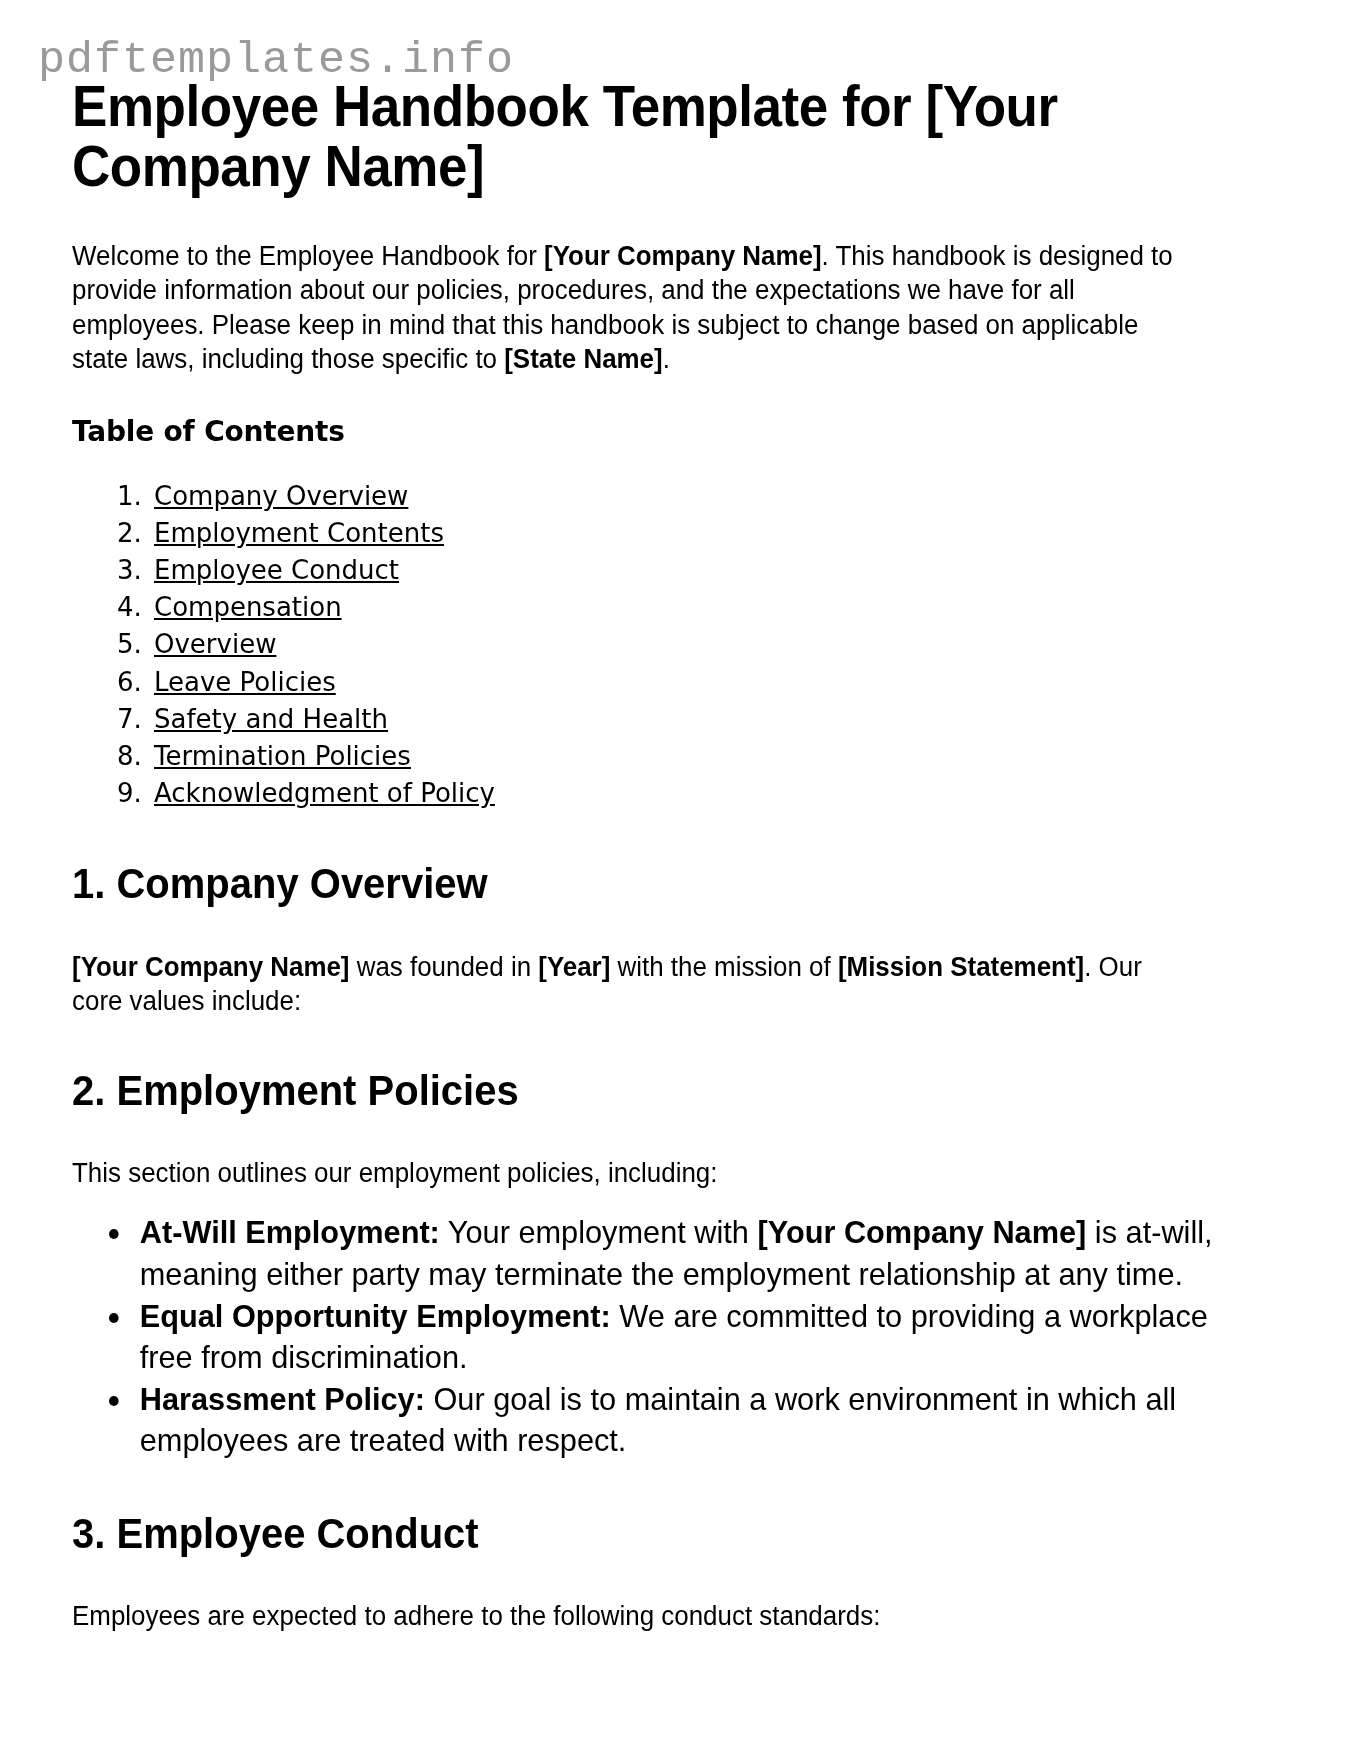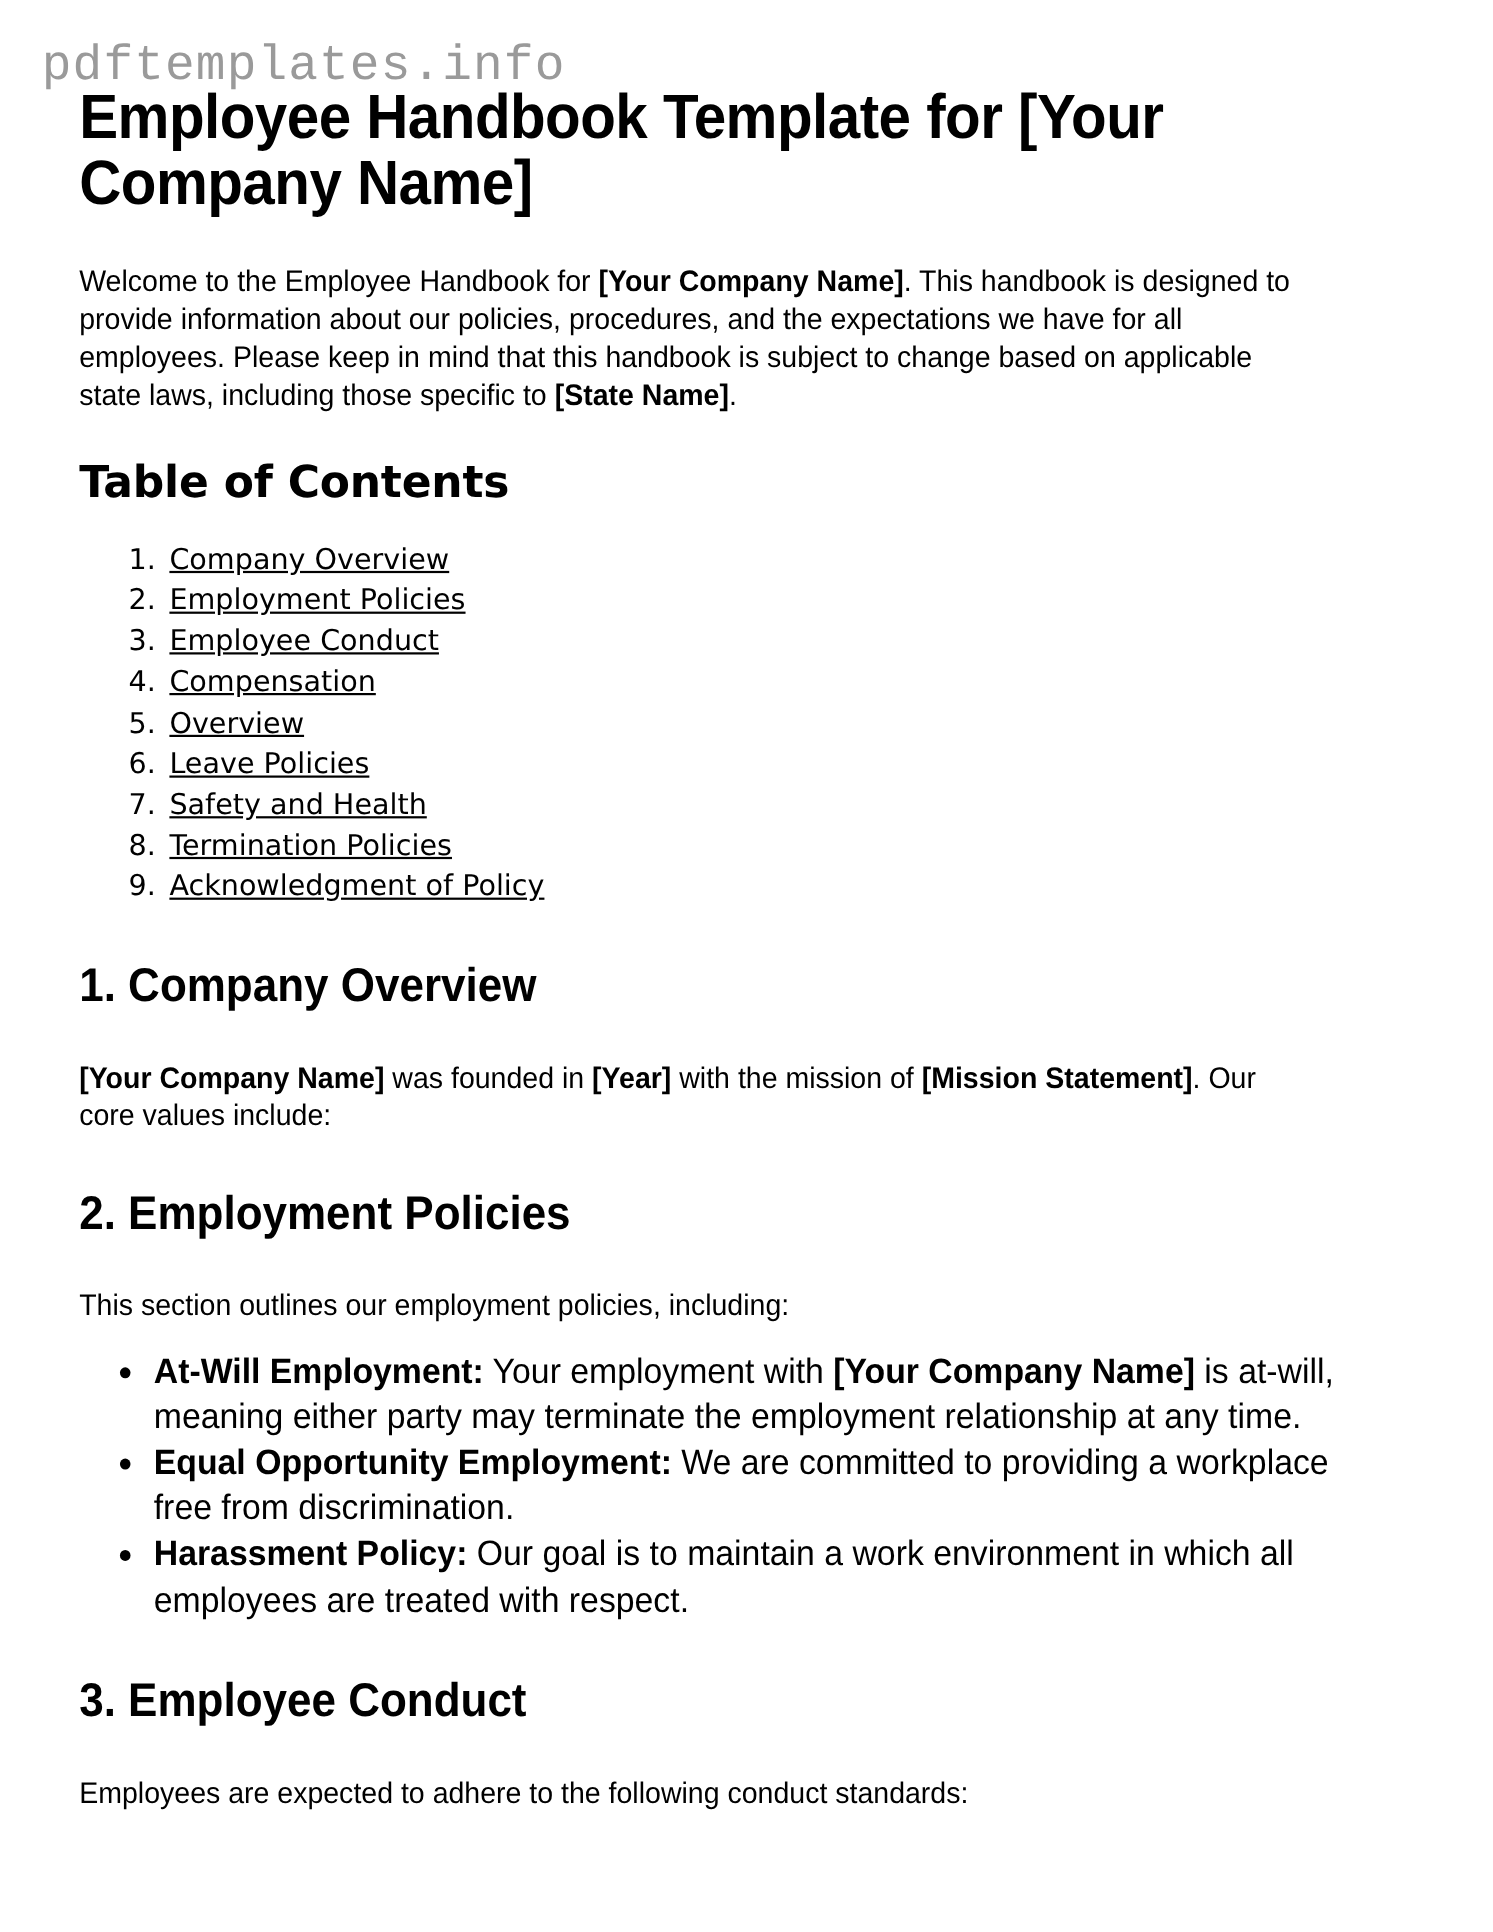--- a/index.html
+++ b/index.html
@@ -59,21 +59,21 @@
     transform: scaleX(0.96);
     transform-origin: left top;
   }
 
   p.body-text b, li b { font-weight: bold; }
 
   
   h2.toc-heading {
     font-family: "DejaVu Sans", "Liberation Sans", sans-serif;
     font-weight: bold;
-    font-size: 40px;
+    font-size: 28px;
     line-height: 1.1;
     margin: 40px 0 0 0;
     letter-spacing: -0.2px;
   }
 
   ol.toc {
     margin: 30px 0 0 0;
     padding-left: 78px;
     list-style-type: decimal;
     font-family: "DejaVu Sans", "Liberation Sans", sans-serif;
@@ -134,21 +134,21 @@
   <div class="watermark">pdftemplates.info</div>
 
   <h1 class="doc-title">Employee Handbook Template for [Your Company Name]</h1>
 
   <p class="body-text"><span>Welcome to the Employee Handbook for </span><b>[Your Company Name]</b><span>. This handbook is designed to provide information about our policies, procedures, and the expectations we have for all employees. Please keep in mind that this handbook is subject to change based on applicable state laws, including those specific to </span><b>[State Name]</b><span>.</span></p>
 
   <h2 class="toc-heading">Table of Contents</h2>
 
   <ol class="toc">
     <li><a href="#">Company Overview</a></li>
-    <li><a href="#">Employment Policies</a></li>
+    <li><a href="#">Employment Contents</a></li>
     <li><a href="#">Employee Conduct</a></li>
     <li><a href="#">Compensation</a></li>
     <li><a href="#">Overview</a></li>
     <li><a href="#">Leave Policies</a></li>
     <li><a href="#">Safety and Health</a></li>
     <li><a href="#">Termination Policies</a></li>
     <li><a href="#">Acknowledgment of Policy</a></li>
   </ol>
 
   <h2 class="section-heading">1. Company Overview</h2>

